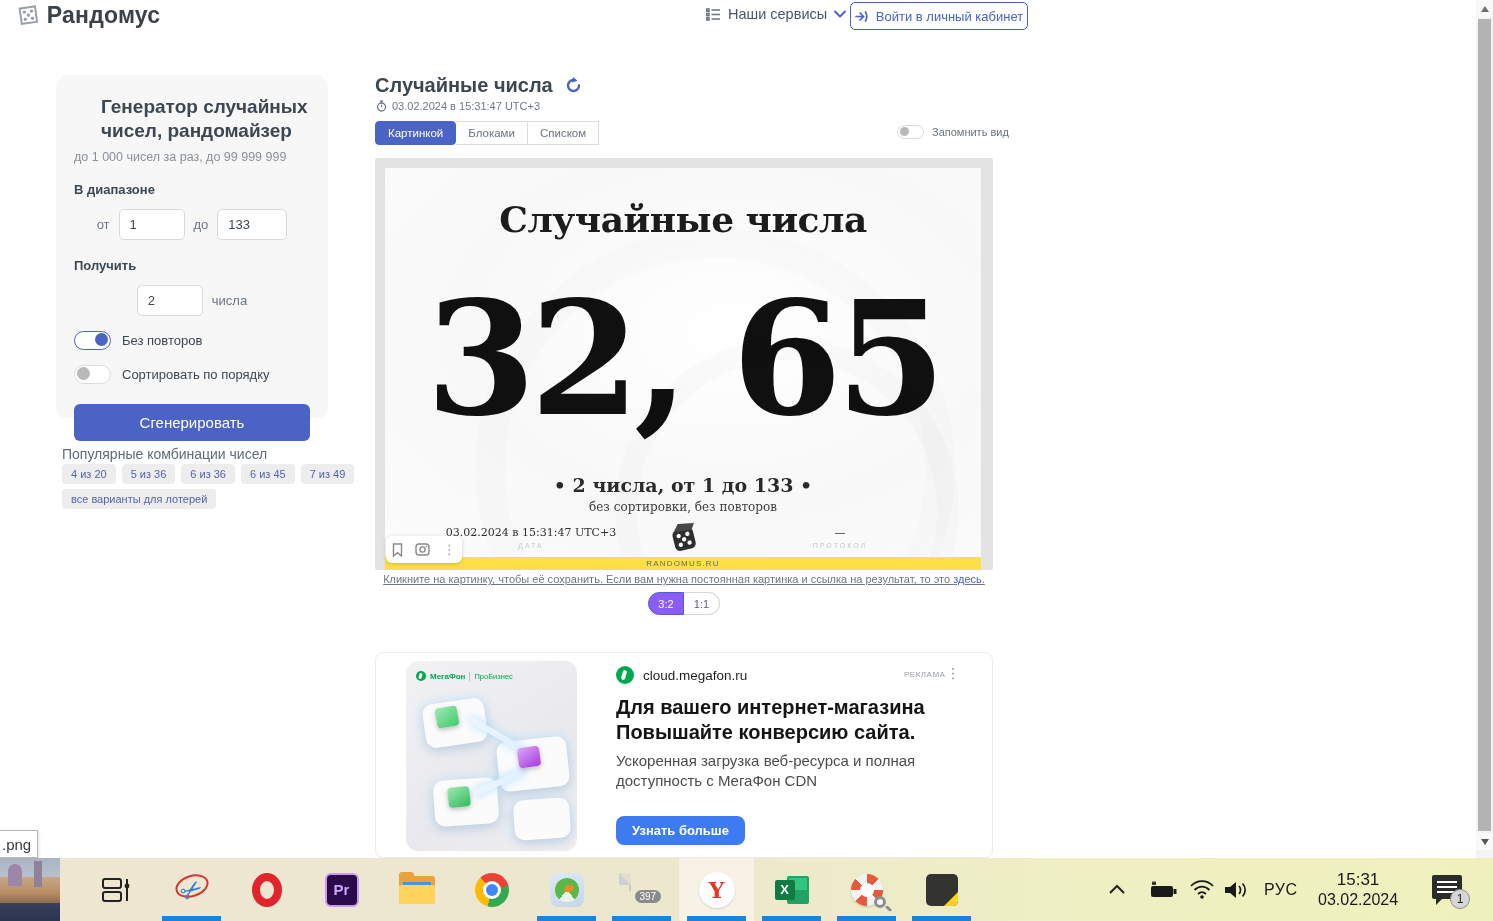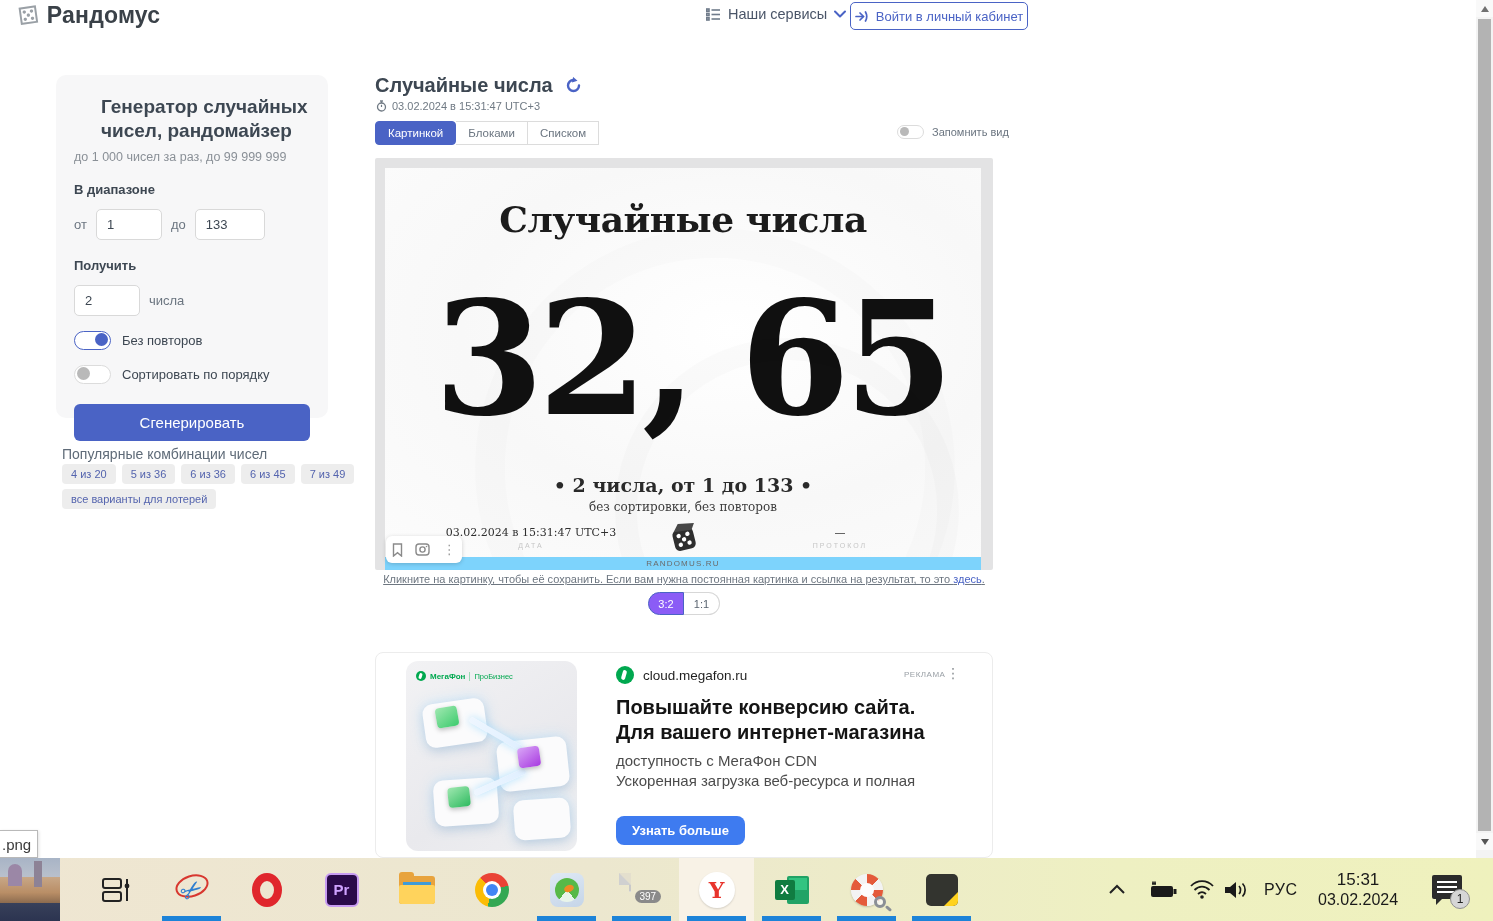--- a/index.html
+++ b/index.html
@@ -14,21 +14,21 @@
   .logo .name { font-size:23px; font-weight:700; color:#3a4148; letter-spacing:.2px; }
   .services { position:absolute; left:706px; top:6px; display:flex; align-items:center; gap:7px; cursor:pointer; }
   .services .txt { font-size:14.5px; color:#4a5568; }
   .login-btn { position:absolute; left:850px; top:2px; width:178px; height:28px; border:1.5px solid #4a63c5; border-radius:5px; background:#fff; display:flex; align-items:center; justify-content:center; gap:7px; color:#4a63c5; font-size:13px; cursor:pointer; }
 
   
   .panel { position:absolute; left:56px; top:75px; width:272px; height:343px; background:#f7f7f8; border-radius:10px; padding:20px 18px; }
   .panel h2 { font-size:19px; font-weight:600; color:#3d4752; line-height:1.28;margin-left:27px; }
   .panel .sub { font-size:12.5px; color:#8a9097; margin-top:6px; }
   .panel .lbl { font-size:13px; font-weight:700; color:#3d4752; margin-top:18px; }
-  .rowflex { display:flex; align-items:center; gap:9px; margin-top:12px; }
+  .rowflex { display:flex; align-items:center; gap:9px; margin-top:12px;justify-content:center; }
   .rowflex .pre { font-size:13px; color:#6b7580; }
   .tin { height:31px; border:1px solid #d9d9d9; border-radius:5px; background:#fff; font-size:13px; color:#3d4752; padding:0 10px; outline:none; font-family:"Liberation Sans",sans-serif; }
   .w66 { width:66px; } .w70 { width:70px; }
   .toggle-row { display:flex; align-items:center; gap:11px; margin-top:15px; cursor:pointer; }
   .toggle-row .tl { font-size:13px; color:#3d4752; }
   .tgl { width:37px; height:19px; border-radius:10px; position:relative; flex:0 0 auto; }
   .tgl.on { border:1.5px solid #4a63c5; background:#fff; }
   .tgl.on .knob { position:absolute; right:2px; top:1.5px; width:13px; height:13px; border-radius:50%; background:#4a63c5; }
   .tgl.off { border:1.5px solid #dcdcdc; background:#fff; }
   .tgl.off .knob { position:absolute; left:2px; top:1.5px; width:13px; height:13px; border-radius:50%; background:#b9b9b9; }
@@ -53,27 +53,27 @@
   .remember .sl { width:27px; height:14px; border:1.5px solid #dcdcdc; border-radius:8px; position:relative; background:#fff; }
   .remember .sl .knob { position:absolute; left:1.5px; top:1px; width:9px; height:9px; border-radius:50%; background:#b9b9b9; }
   .remember .rt { font-size:11px; color:#6b7580; }
 
   
   .frame { position:absolute; left:375px; top:158px; width:618px; height:412px; background:#e3e3e4; border-radius:2px; cursor:pointer; }
   .shot { position:absolute; left:10px; top:10px; width:596px; height:389px; background:radial-gradient(ellipse at 58% 42%, #ffffff 0%, #f8f8f8 55%, #fcfcfc 100%); overflow:hidden; }
   .shot::before { content:""; position:absolute; left:90px; top:60px; width:420px; height:420px; border-radius:50%; border:30px solid rgba(0,0,0,0.012); }
   .shot::after { content:""; position:absolute; left:230px; top:170px; width:300px; height:300px; border-radius:50%; border:22px solid rgba(0,0,0,0.015); }
   .shot .ititle { position:absolute; left:0; top:30px; width:100%; text-align:center; font-size:36px; font-weight:700; color:#1c1c1c; letter-spacing:-.5px; }
-  .shot .nums { position:absolute; left:8px; top:112px; width:100%; text-align:center; font-size:158px; font-weight:700; color:#101010; letter-spacing:-6px; line-height:1; }
+  .shot .nums { position:absolute; left:0; top:112px; width:100%; text-align:center; font-size:158px; font-weight:700; color:#101010; letter-spacing:-6px; line-height:1; }
   .shot .params { position:absolute; left:0; top:306px; width:100%; text-align:center; font-size:19px; font-weight:700; color:#2a2a2a; }
   .shot .params2 { position:absolute; left:0; top:332px; width:100%; text-align:center; font-size:12px; color:#3c3c3c; }
   .meta { position:absolute; top:358px; text-align:center; }
   .meta .v { font-size:11px; color:#2f2f2f; }
   .meta .k { font-size:7px; color:#c6c6c6; letter-spacing:2px; margin-top:3px; }
-  .strip { position:absolute; left:10px; top:399px; width:596px; height:13px; background:#7dd3fc; text-align:center; font-size:8px; color:#6a6a6a; letter-spacing:1.2px; line-height:13px; font-family:"Liberation Sans",sans-serif; }
+  .strip { position:absolute; left:10px; top:399px; width:596px; height:13px; background:#fde047; text-align:center; font-size:8px; color:#6a6a6a; letter-spacing:1.2px; line-height:13px; font-family:"Liberation Sans",sans-serif; }
   .mini-toolbar { position:absolute; left:11px; top:378px; width:76px; height:27px; background:#fff; border-radius:6px; box-shadow:0 1px 4px rgba(0,0,0,.18); display:flex; align-items:center; justify-content:space-around; }
   .mini-toolbar .dots { color:#9a9a9a; font-size:13px; line-height:1; }
 
   .caption { position:absolute; left:375px; top:573px; width:618px; text-align:center; font-size:11px; color:#6d7680;text-decoration:underline; }
   .caption a { color:#4a63c5; text-decoration:none; cursor:pointer; }
   .ratio-row { position:absolute; left:375px; top:592px; width:618px; display:flex; justify-content:center; }
   .pill { width:36px; height:23px; font-size:11px; display:flex; align-items:center; justify-content:center; cursor:pointer; }
   .pill.active { background:#8b5cf6; color:#fff; border:1px solid #4a63c5; border-radius:12px 0 0 12px; }
   .pill.plain { background:#fff; color:#5a6470; border:1px solid #d7d7d7; border-left:none; border-radius:0 12px 12px 0; }
 
@@ -336,26 +336,26 @@
         <span class="mf-sub">ПроБизнес</span>
       </div>
     </div>
     <div class="ad-head">
       <span class="ad-fav"></span>
       <span class="ad-domain">cloud.megafon.ru</span>
     </div>
     <div class="ad-badge">РЕКЛАМА</div>
     <div class="ad-menu">⋮</div>
     <div class="ad-title">
+      <div>Для вашего интернет-магазина</div>
       <div>Повышайте конверсию сайта.</div>
-      <div>Для вашего интернет-магазина</div>
     </div>
     <div class="ad-body">
+      <div>Ускоренная загрузка веб-ресурса и полная</div>
       <div>доступность с МегаФон CDN</div>
-      <div>Ускоренная загрузка веб-ресурса и полная</div>
     </div>
     <button class="ad-cta">Узнать больше</button>
   </div>
 
   <div class="scrollbar">
     <div class="sb-btn sb-up">
         <span class="tri-up"></span>
       </div>
     <div class="sb-thumb"></div>
     <div class="sb-btn sb-down">

